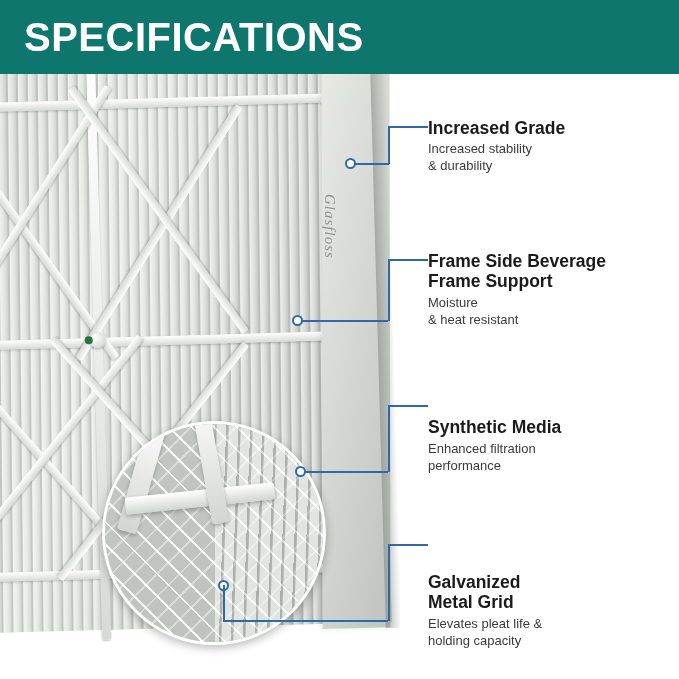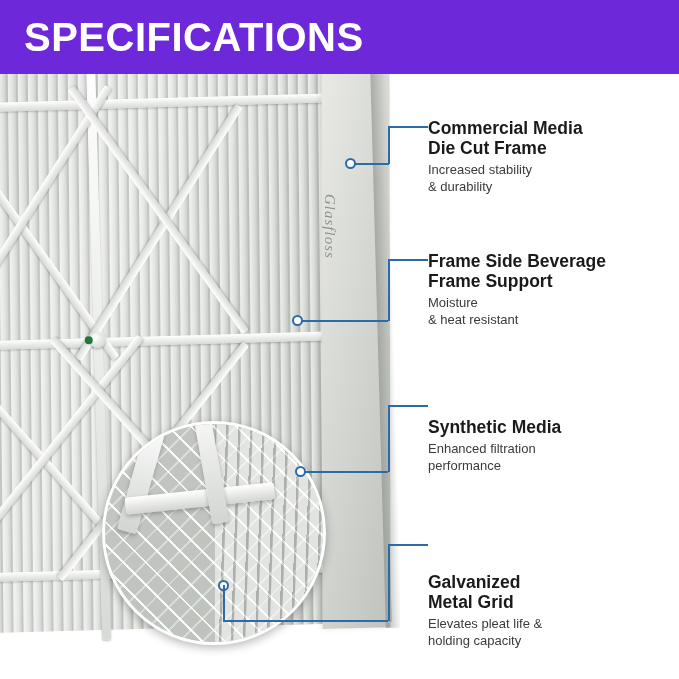--- a/index.html
+++ b/index.html
@@ -14,21 +14,21 @@
     overflow: hidden;
     position: relative;
   }
 
   
   .header {
     position: absolute;
     left: 0; top: 0;
     width: 679px;
     height: 74px;
-    background: #6d28d9;
+    background: #0f766e;
     display: flex;
     align-items: center;
     justify-content: space-between;
     box-sizing: border-box;
     padding: 0 18px 0 24px;
   }
   .header-title {
     color: #ffffff;
     font-size: 40px;
     font-weight: bold;
@@ -300,22 +300,21 @@
 </div>
 
 <div class="callouts">
 
   <div class="dot" style="left:-55px; top:84px;"></div>
   <div class="leader" style="left:-45px; top:89px; width:34px;"></div>
   <div class="leader-elbow" style="left:-12px; top:52px; height:38px;"></div>
   <div class="leader" style="left:-12px; top:52px; width:40px;"></div>
   <div class="callout" style="top:44px;">
     <div class="callout-title">
-      <span>Commercial Media</span><br>
-      <span>Die Cut Frame</span>
+      <span>Increased Grade</span><br>
     </div>
     <div class="callout-desc">
       <span>Increased stability</span><br>
       <span>&amp; durability</span>
     </div>
   </div>
 
   <div class="dot" style="left:-108px; top:241px;"></div>
   <div class="leader" style="left:-98px; top:246px; width:86px;"></div>
   <div class="leader-elbow" style="left:-12px; top:185px; height:62px;"></div>

